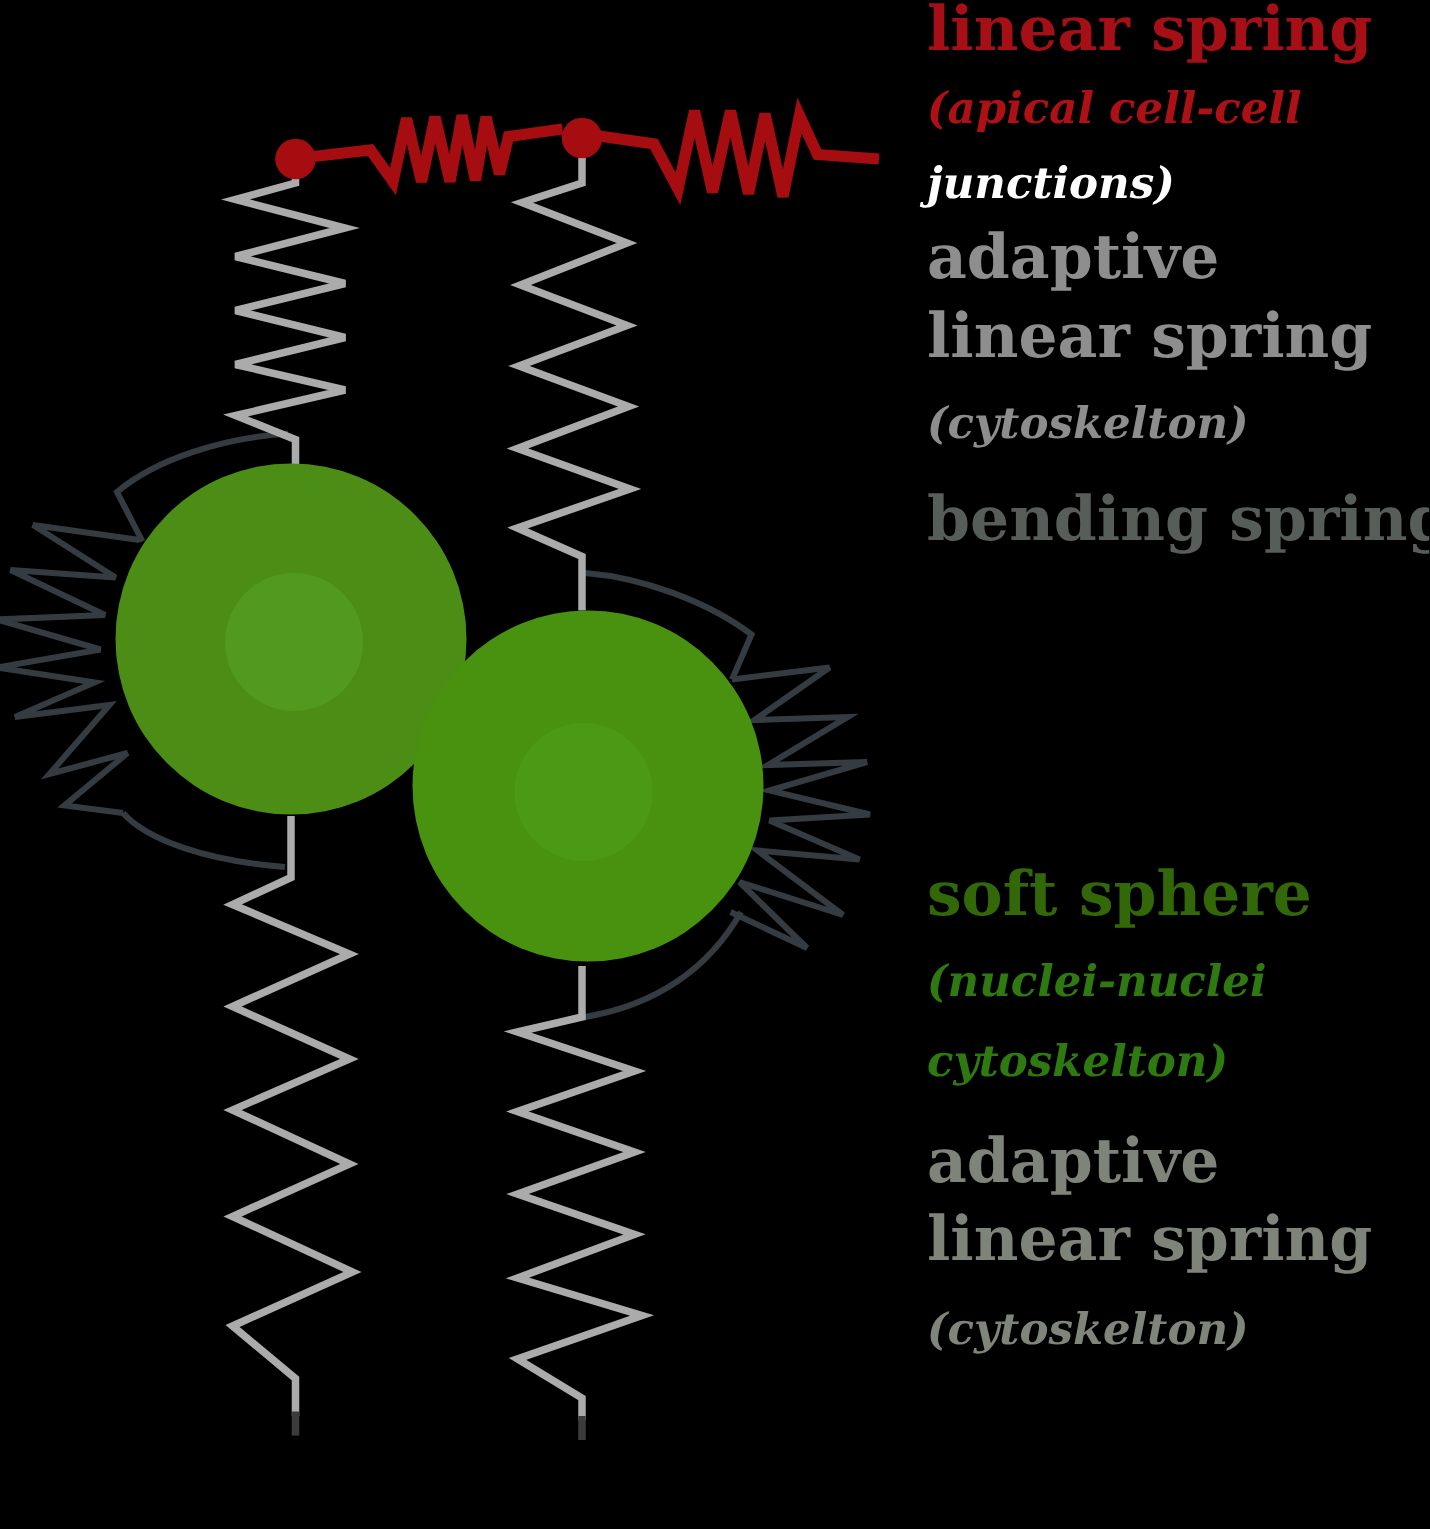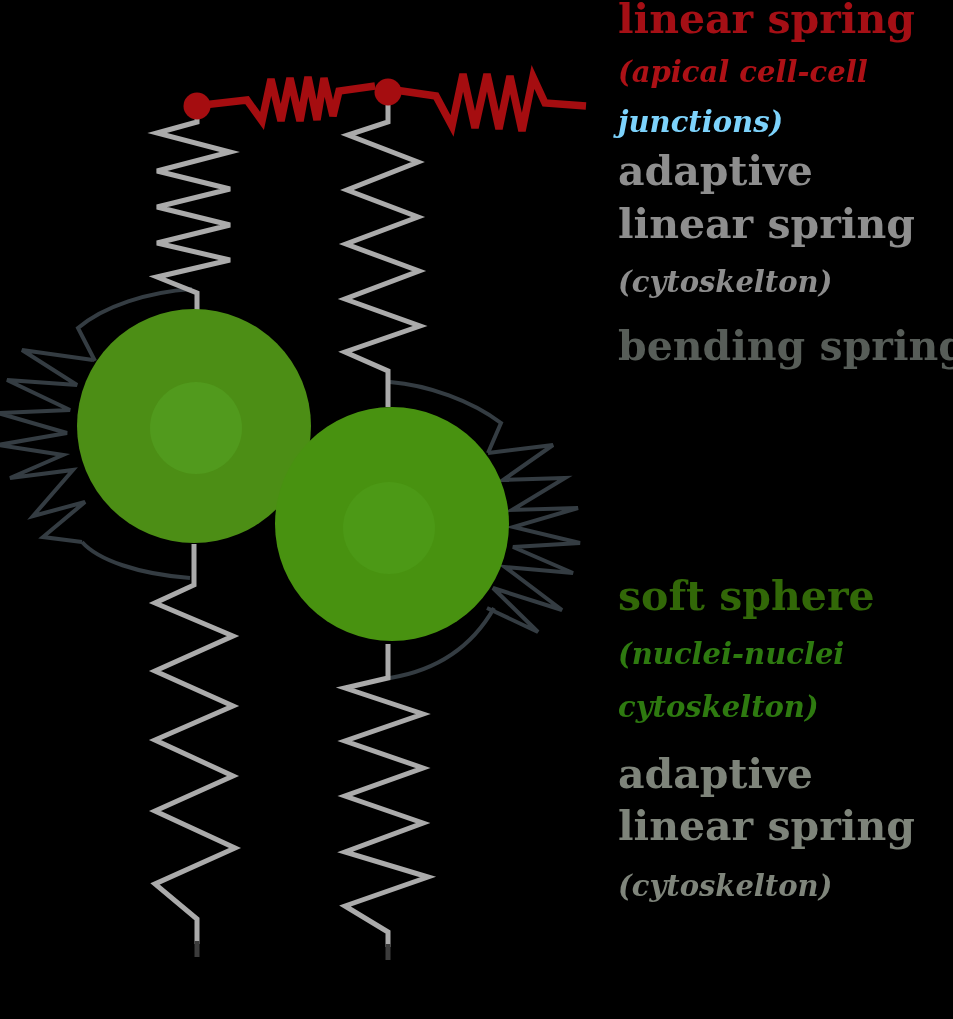--- a/index.html
+++ b/index.html
@@ -64,21 +64,21 @@
     <g>
       <path fill="none" stroke-width="7.5" stroke-linejoin="miter" d="M 203 105 L 247 100 L 262 121 L 271 79 L 281 121 L 290 78 L 300 121 L 308 77 L 317 120 L 324 78 L 333 116 L 339 91 L 375 86" style="stroke: rgb(165, 13, 16);"></path>
       <path fill="none" stroke-width="7.5" stroke-linejoin="miter" d="M 395 90 L 436 96 L 452 126 L 463 74 L 475 128 L 487 74 L 499 129 L 510 76 L 522 131 L 533 77 L 545 103 L 586 106" style="stroke: rgb(165, 13, 16);"></path>
       <circle cx="197" cy="106" r="13.5" style="fill: rgb(165, 13, 16);"></circle>
       <circle cx="388" cy="92" r="13.5" style="fill: rgb(165, 13, 16);"></circle>
     </g>
   </svg>
 
   <div class="lg-line lg-head" style="top: -6px; color: rgb(165, 15, 21);">linear spring</div>
   <div class="lg-line lg-note" style="top: 52px; color: rgb(173, 17, 22); text-align: center;">(apical cell-cell</div>
-  <div class="lg-line lg-note" style="top: 102px; color: #7dd3fc;">junctions)</div>
+  <div class="lg-line lg-note" style="top: 102px; color: #ffffff;">junctions)</div>
 
   <div class="lg-line lg-head" style="top: 146px; color: rgb(142, 142, 142);">adaptive</div>
   <div class="lg-line lg-head" style="top: 199px; color: rgb(142, 142, 142);">linear spring</div>
   <div class="lg-line lg-note" style="top: 262px; color: rgb(141, 141, 141);">(cytoskelton)</div>
 
   <div class="lg-line lg-head" style="top: 321px; color: rgb(87, 93, 88);">bending spring</div>
 
 
   <div class="lg-line lg-note" style="top: 634px; color: rgb(46, 122, 16);">(nuclei-nuclei</div>
   <div class="lg-line lg-head" style="top: 571px; color: rgb(50, 104, 8);">soft sphere</div>

